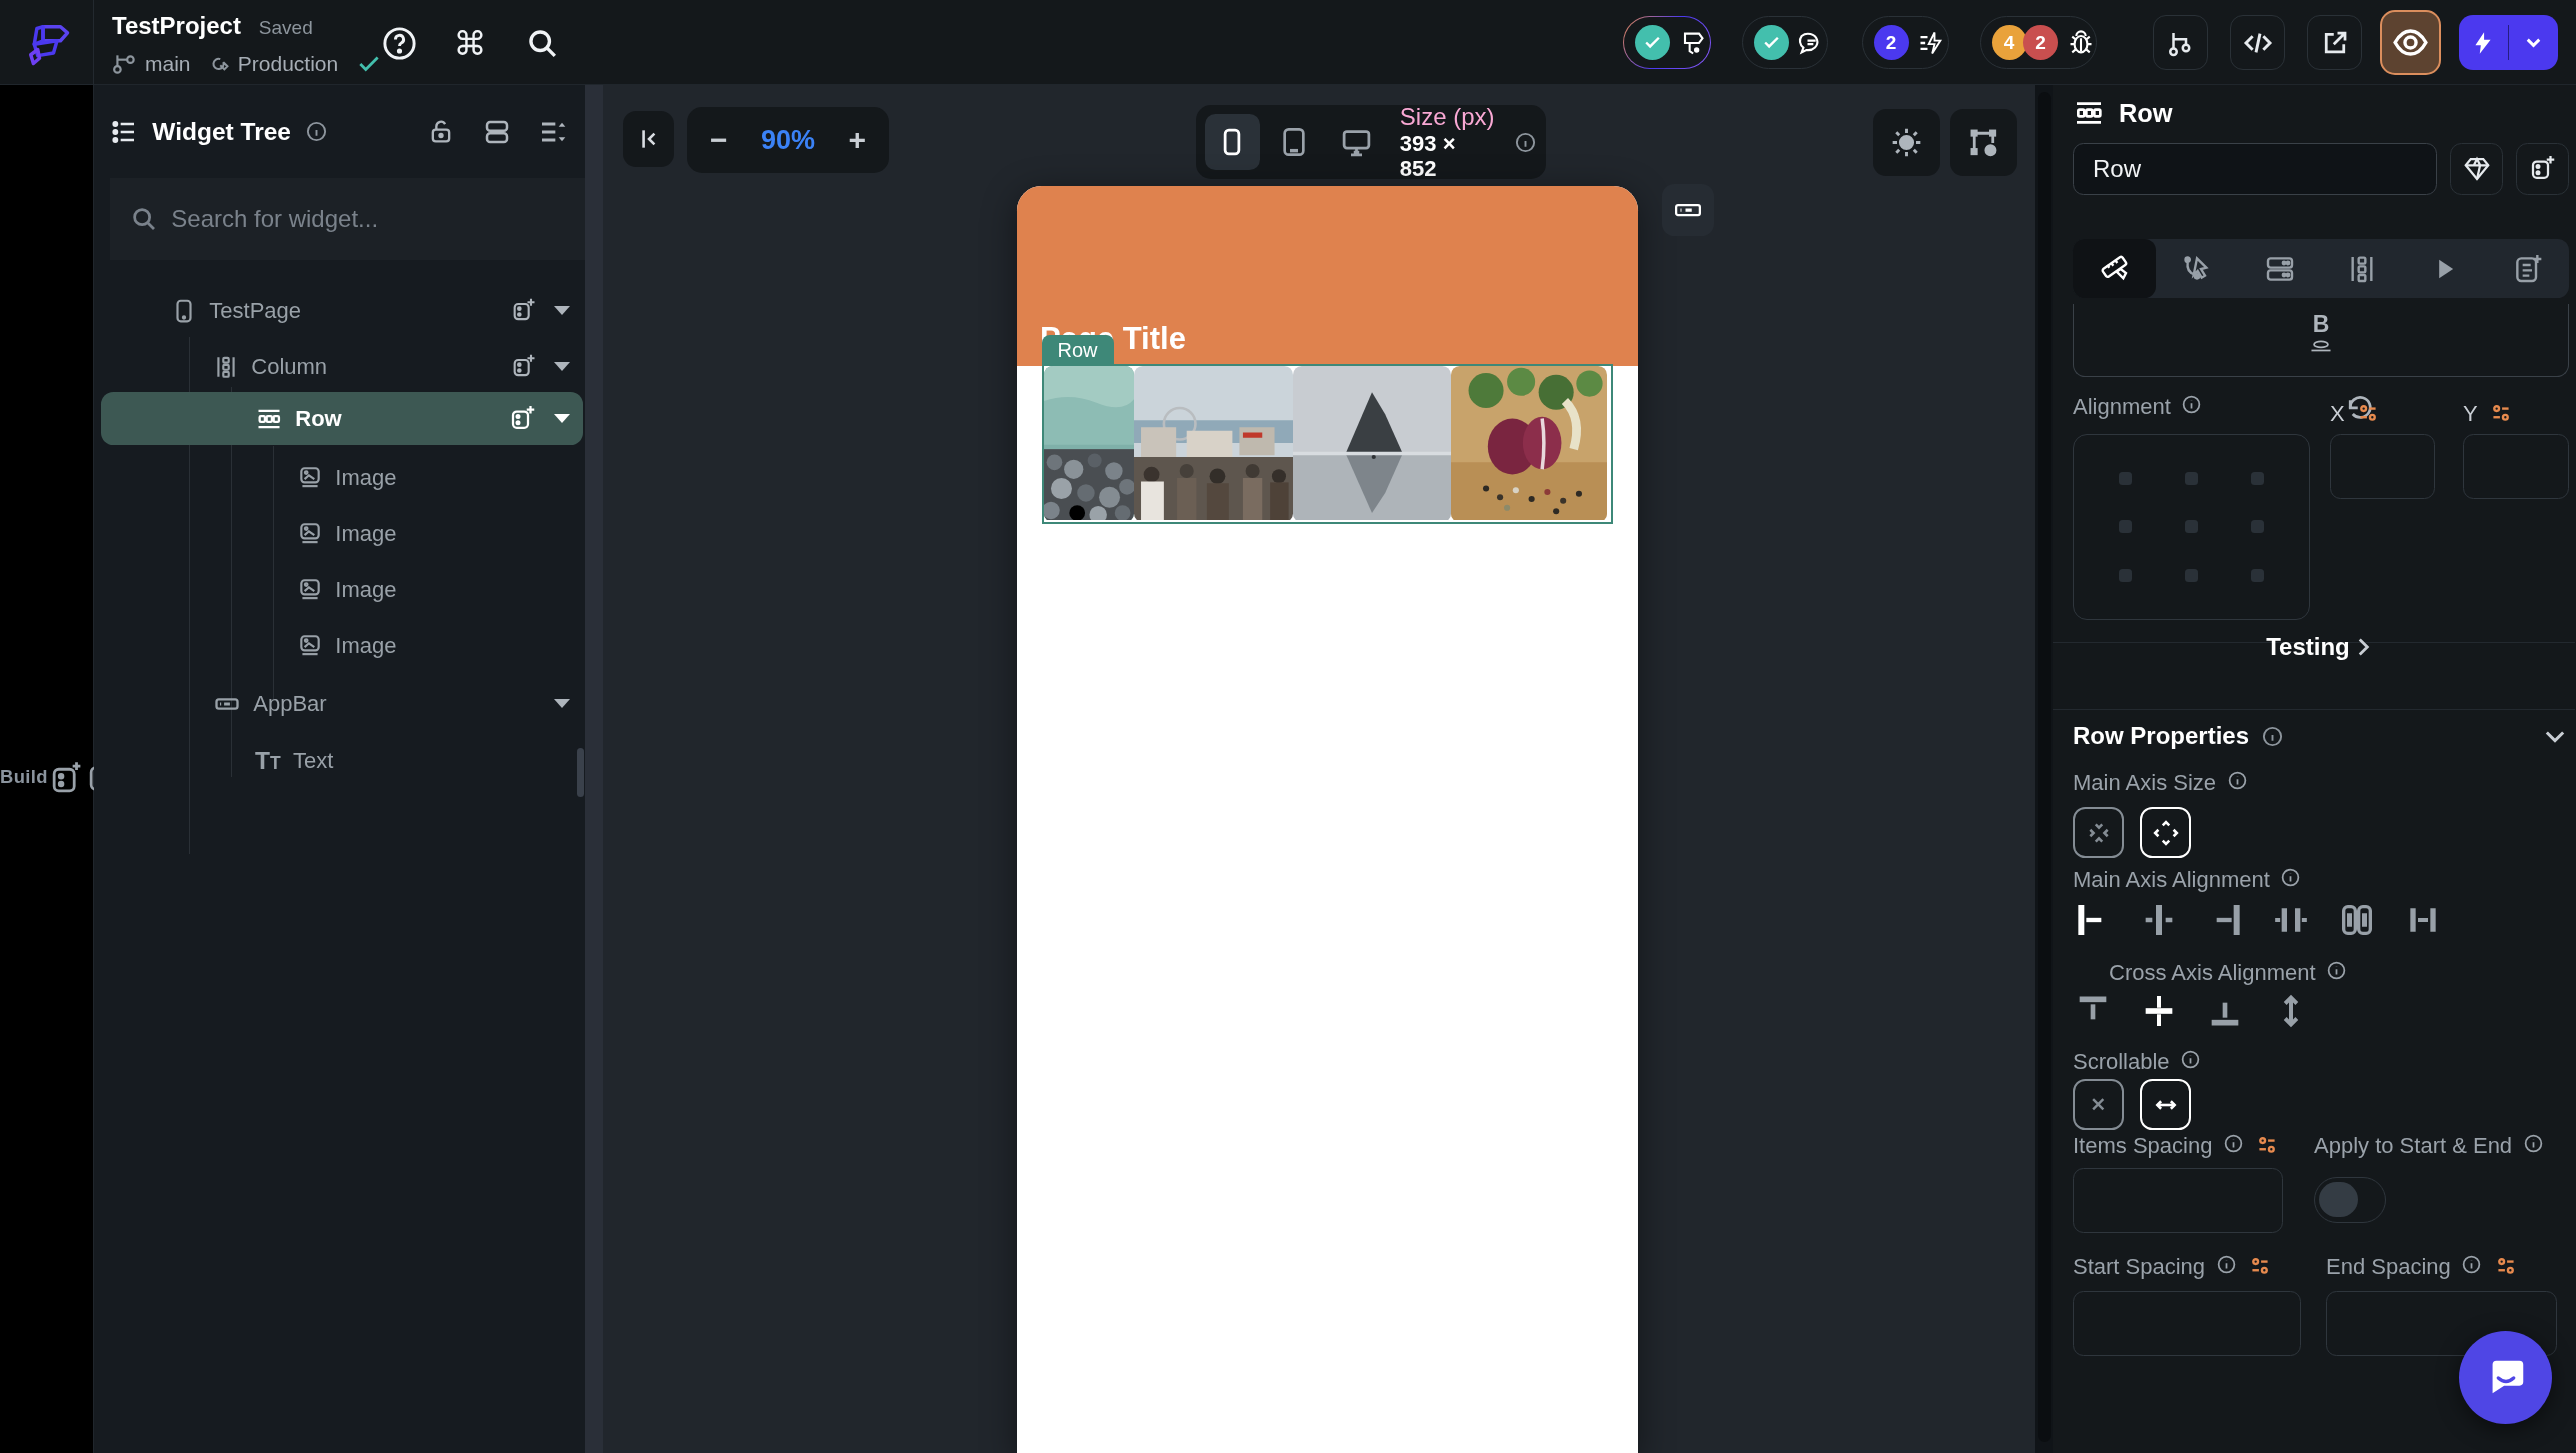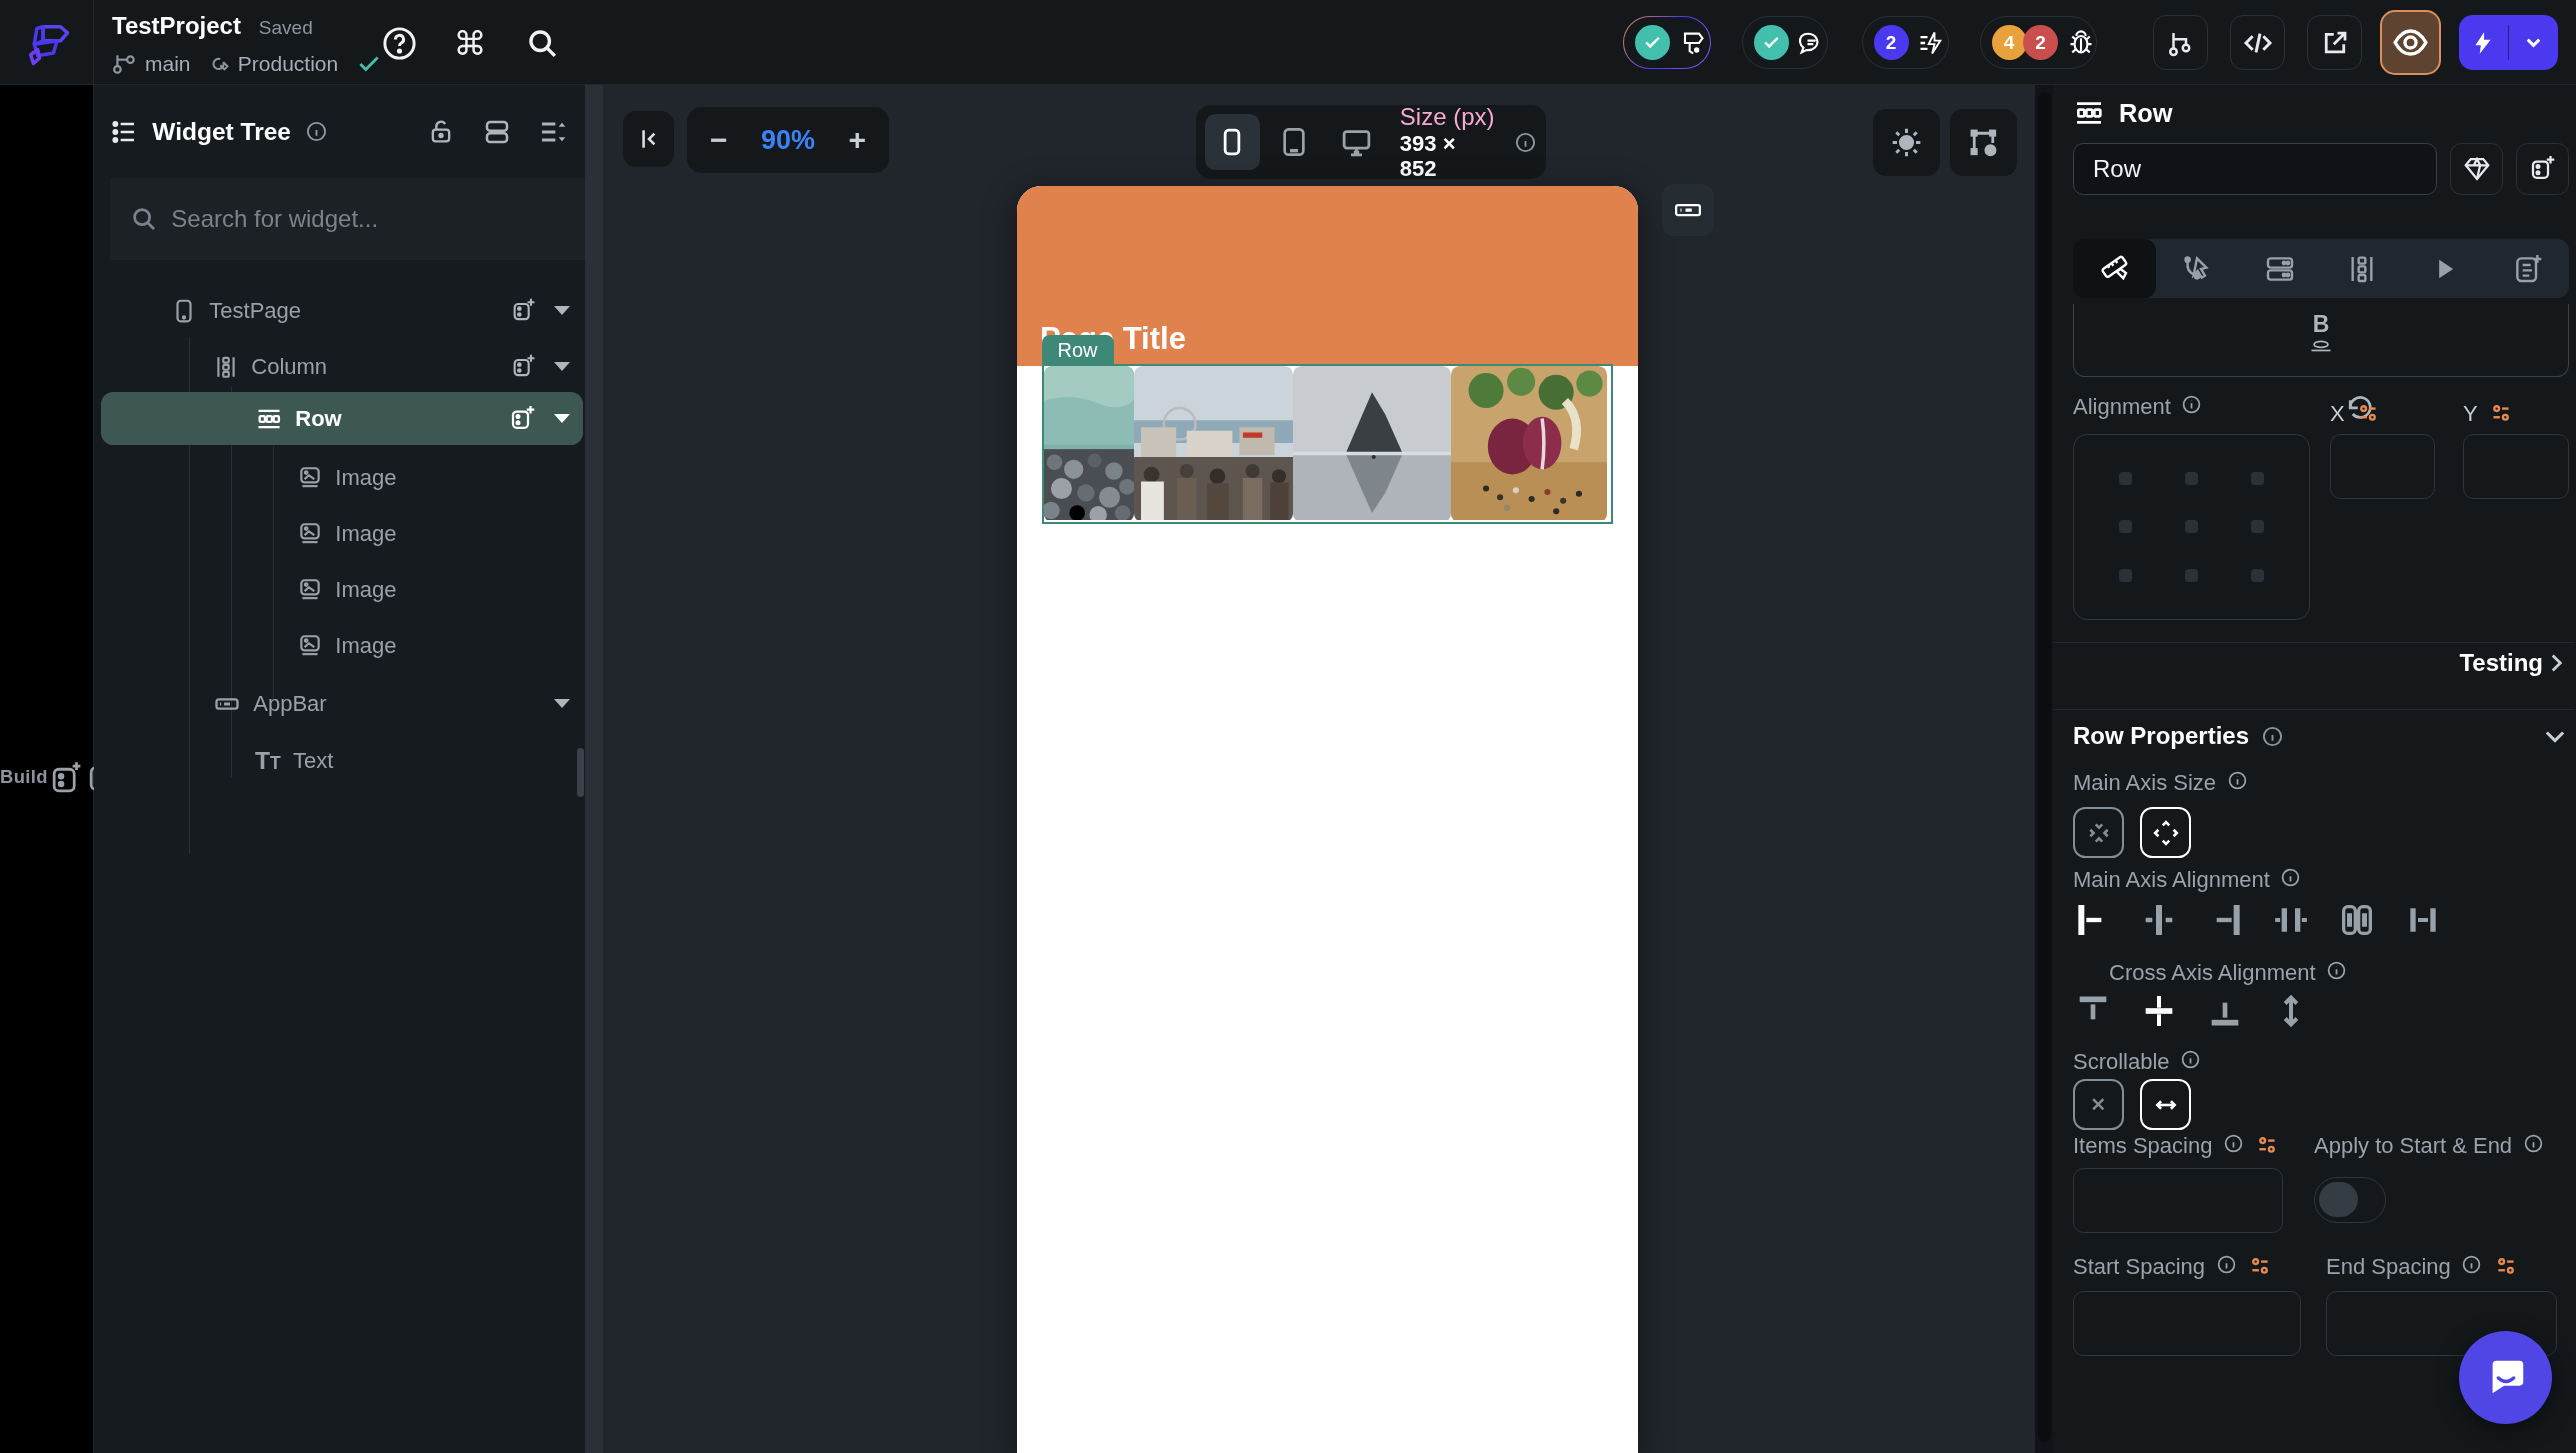--- a/index.html
+++ b/index.html
@@ -121,21 +121,21 @@
            border-bottom:1.8px solid #3A4148; border-radius:0 0 12.3px 12.3px; text-align:center; color:#AEB5BC; }
   #b-label { font-size:23px; font-weight:bold; margin-top:7px; }
   .label-row { display:flex; align-items:flex-start; gap:10.5px; color:#9AA2AA; font-size:22px; }
   #alignment-row { top:309px; width:496px; display:flex; }
   #align-grid { top:349px; width:237px; height:186px; border:1.8px solid #2F363D; border-radius:14px;
                 display:grid; grid-template-columns:repeat(3,1fr); grid-template-rows:repeat(3,1fr);
                 padding:19px; }
   .grid-dot { width:13px; height:13px; border-radius:3.5px; background:#2A3138; place-self:center; }
   .num-input { background:transparent; border:1.8px solid #2F363D; border-radius:10.5px; height:65px; }
   .var-icon { color:#E78A4E; }
-  #testing-row { top:564px; width:496px; display:flex; align-items:center; justify-content:flex-end; }
+  #testing-row { top:548px; width:496px; display:flex; align-items:center; justify-content:center; }
   .section-title { color:#FFFFFF; font-size:24px; font-weight:bold; }
   .hr { position:absolute; left:18.4px; width:522px; height:0.9px; background:#23292F; }
   #rowprops-row { top:637px; width:496px; display:flex; align-items:center; }
   .toggle-sq { width:51px; height:51px; border-radius:12.3px; border:2.2px solid #848C94; color:#848C94;
                display:flex; align-items:center; justify-content:center; }
   .toggle-sq.on { border-color:#FFFFFF; color:#FFFFFF; }
   .axis-icons { display:flex; align-items:center; gap:26px; color:#98A0A8; }
   #toggle-pill { width:72px; height:46px; border:1.8px solid #2F363D; border-radius:23px; position:relative; }
   #toggle-knob { position:absolute; left:3.5px; top:3.5px; width:39px; height:35px; border-radius:19px; background:#343C44; }
 

